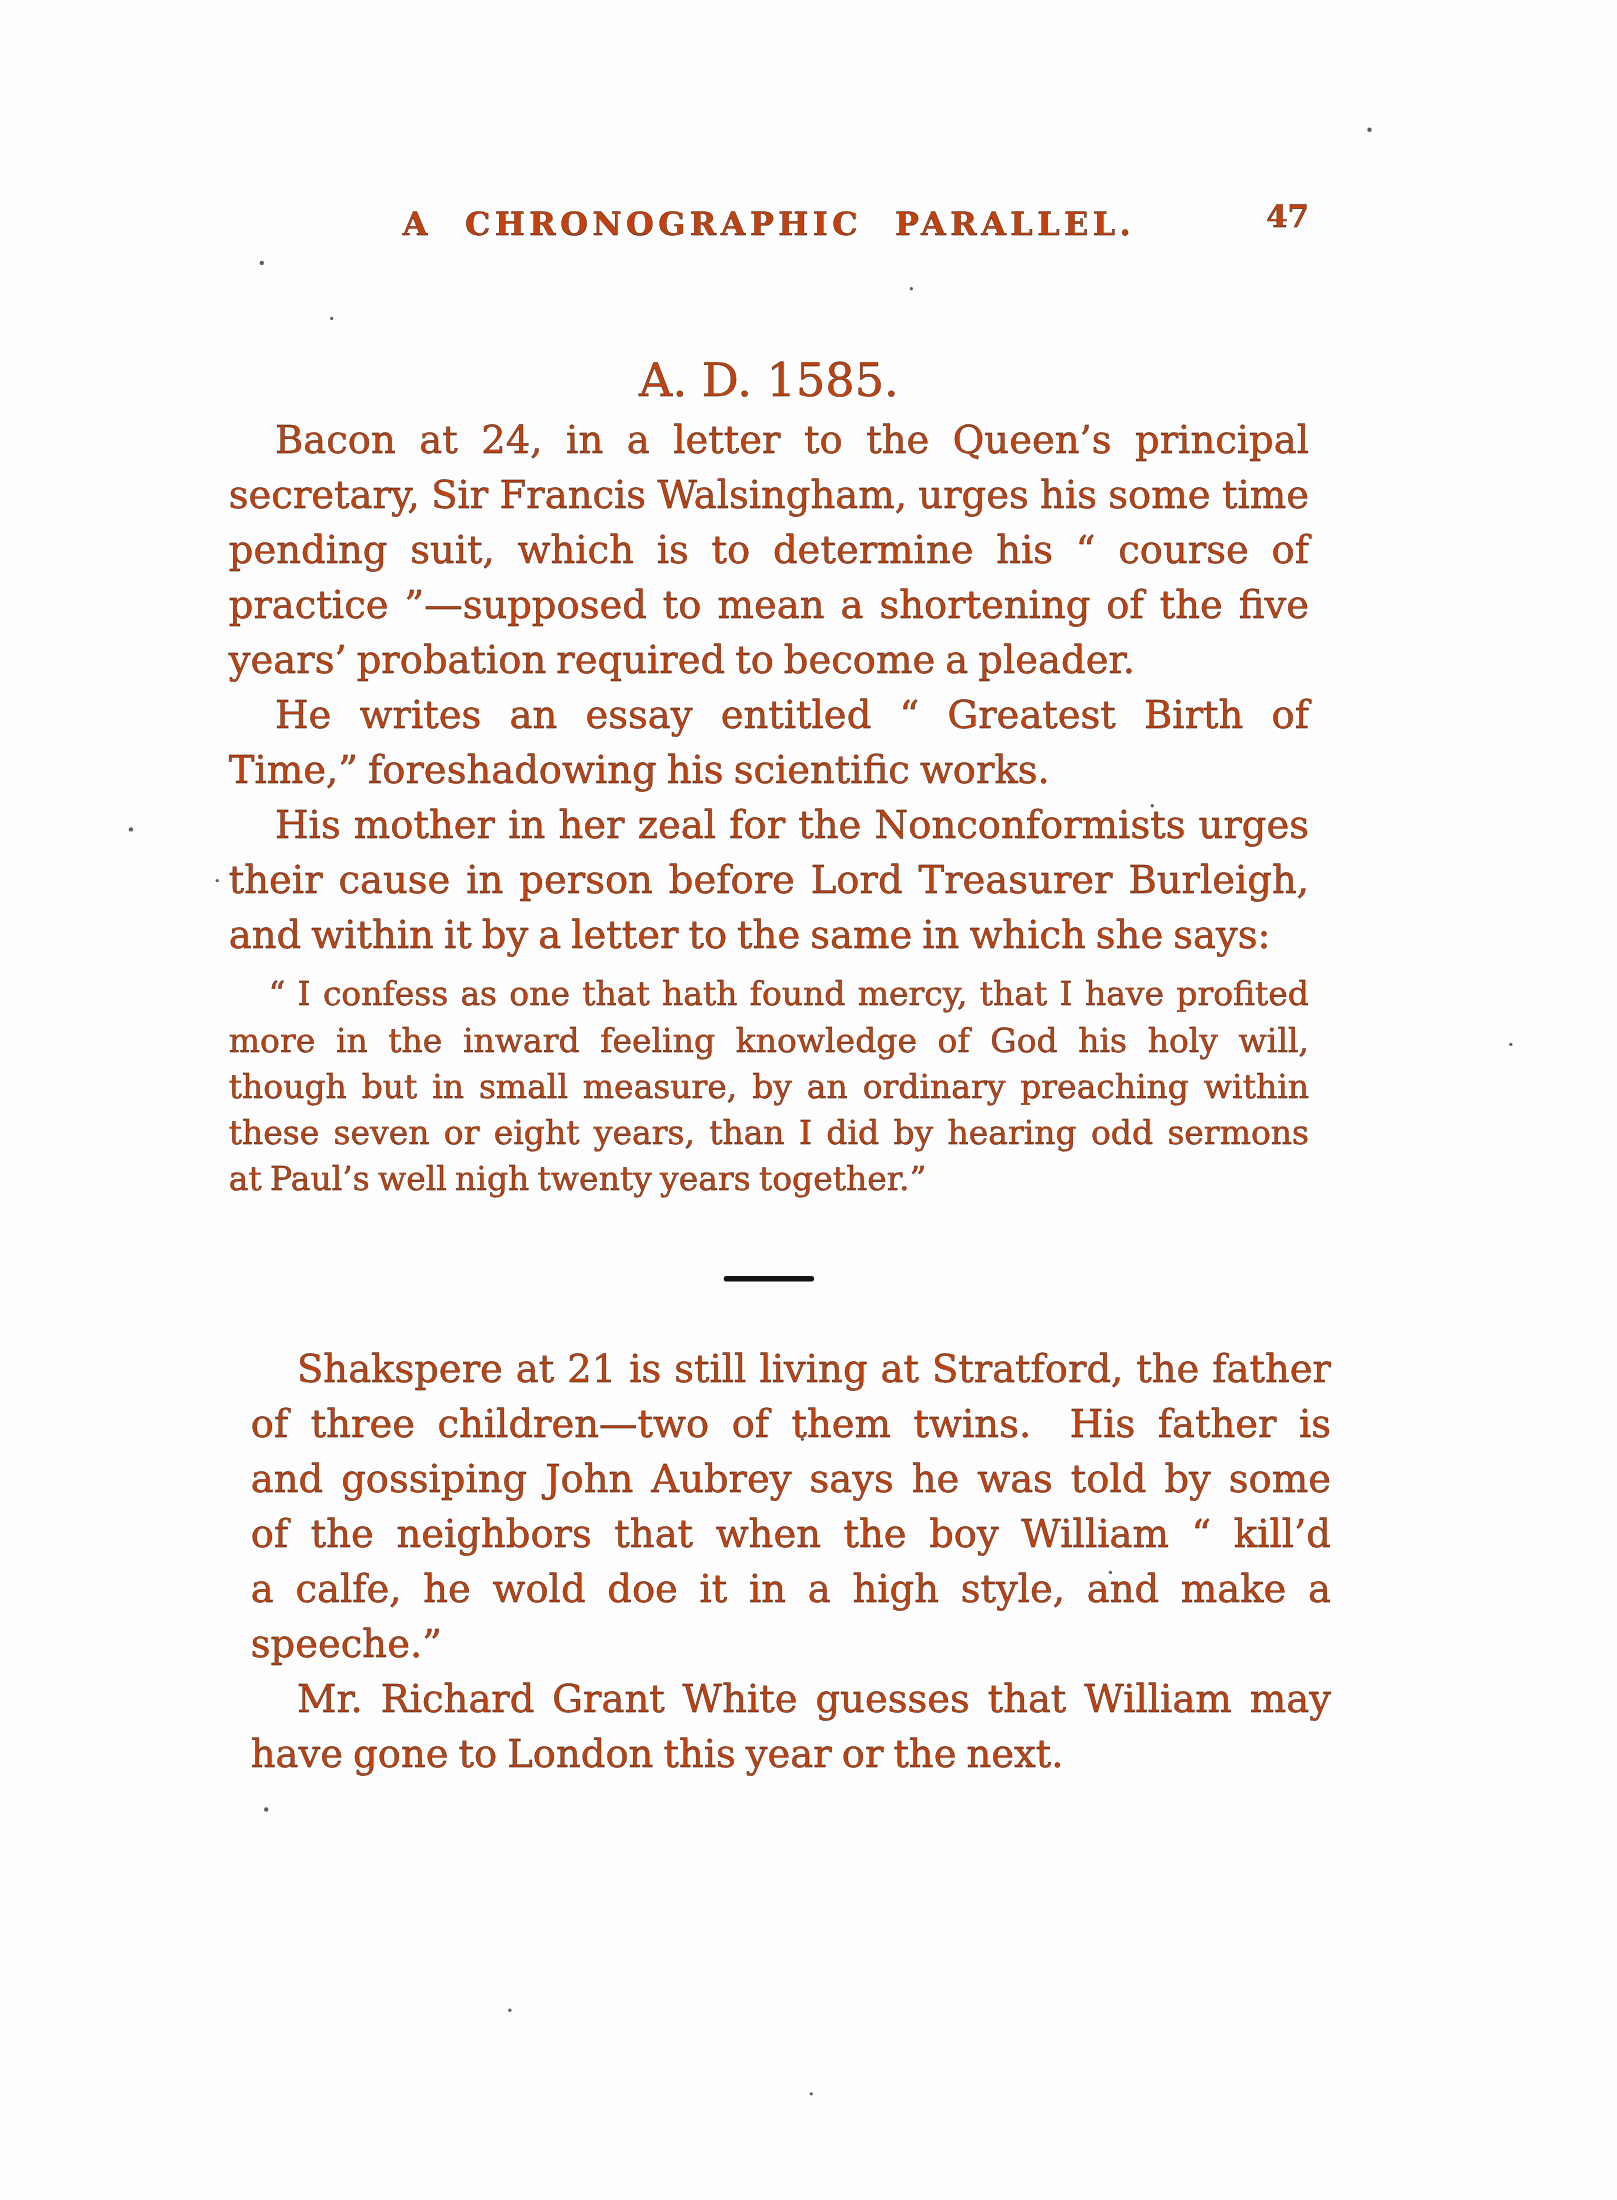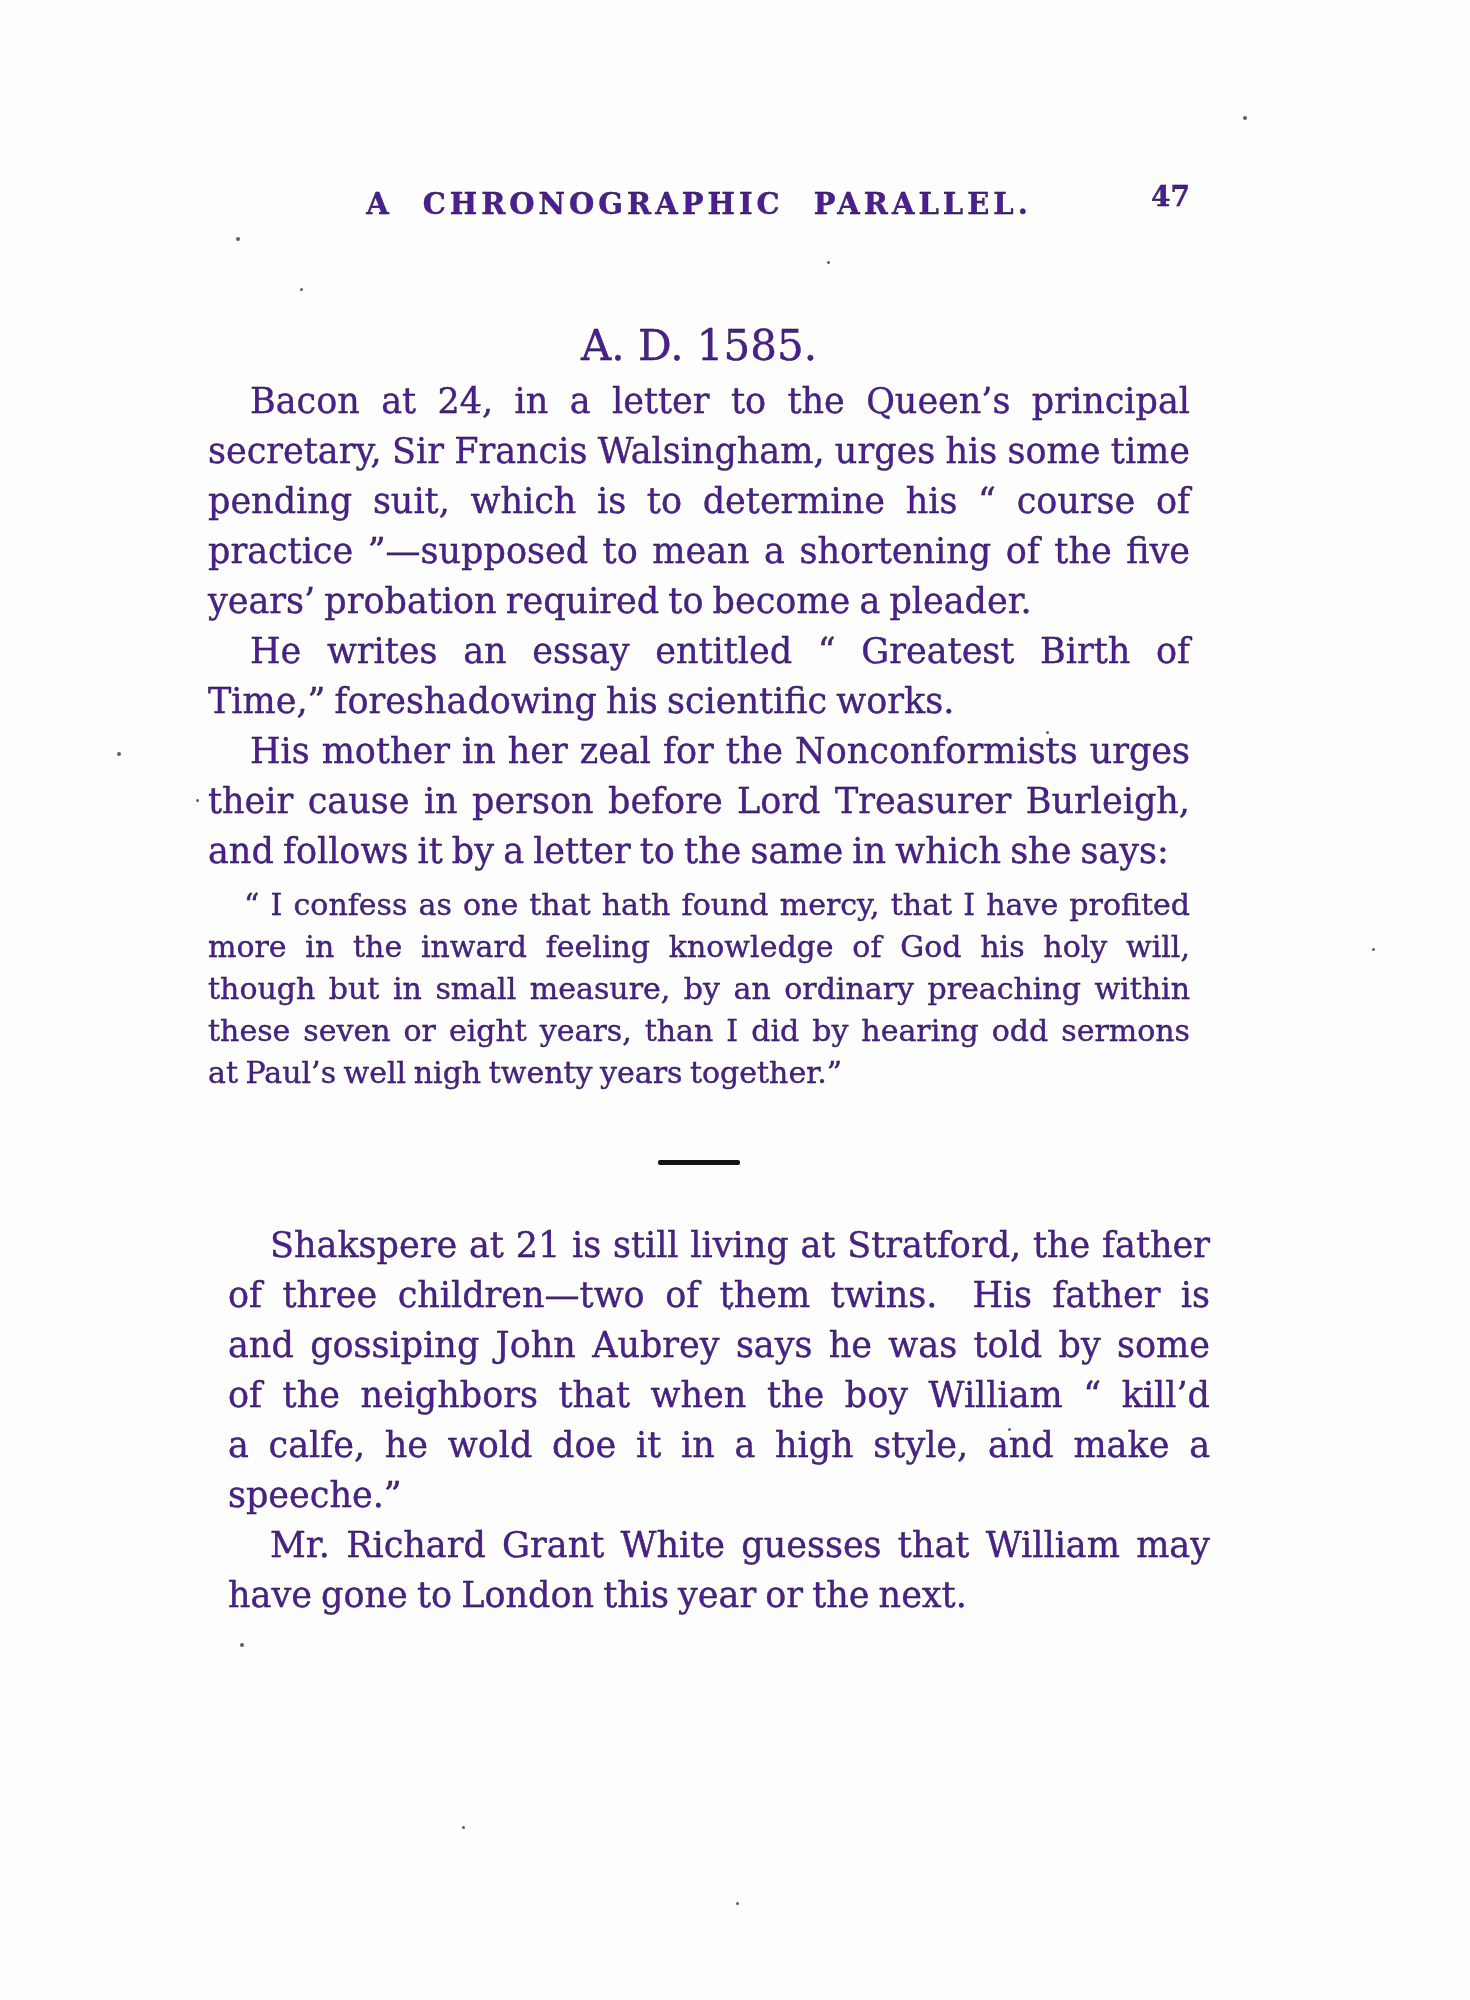--- a/index.html
+++ b/index.html
@@ -6,21 +6,21 @@
     margin: 0;
     padding: 0;
     background: #ffffff;
   }
   .page {
     position: relative;
     width: 1470px;
     height: 2000px;
     background: #fdfdfd;
     font-family: "DejaVu Serif", "Liberation Serif", serif;
-    color: #4c1d95;
+    color: #c2410c;
     overflow: hidden;
     -webkit-text-stroke: 0.35px #161616;
   }
   .column {
     position: absolute;
     left: 208px;
     width: 982px;
   }
   
   .running-header {
@@ -114,21 +114,21 @@
         <span class="line">practice ”—supposed to mean a shortening of the five</span>
         <span class="line">years’ probation required to become a pleader.</span>
       </div>
     <div class="para">
         <span class="line">He writes an essay entitled “ Greatest Birth of</span>
         <span class="line">Time,” foreshadowing his scientific works.</span>
       </div>
     <div class="para">
         <span class="line">His mother in her zeal for the Nonconformists urges</span>
         <span class="line">their cause in person before Lord Treasurer Burleigh,</span>
-        <span class="line">and follows it by a letter to the same in which she says:</span>
+        <span class="line">and within it by a letter to the same in which she says:</span>
       </div>
   </div>
 
   <div class="column text-block block-quote" style="position:absolute;">
     <div class="para">
         <span class="line">“ I confess as one that hath found mercy, that I have profited</span>
         <span class="line">more in the inward feeling knowledge of God his holy will,</span>
         <span class="line">though but in small measure, by an ordinary preaching within</span>
         <span class="line">these seven or eight years, than I did by hearing odd sermons</span>
         <span class="line">at Paul’s well nigh twenty years together.”</span>

